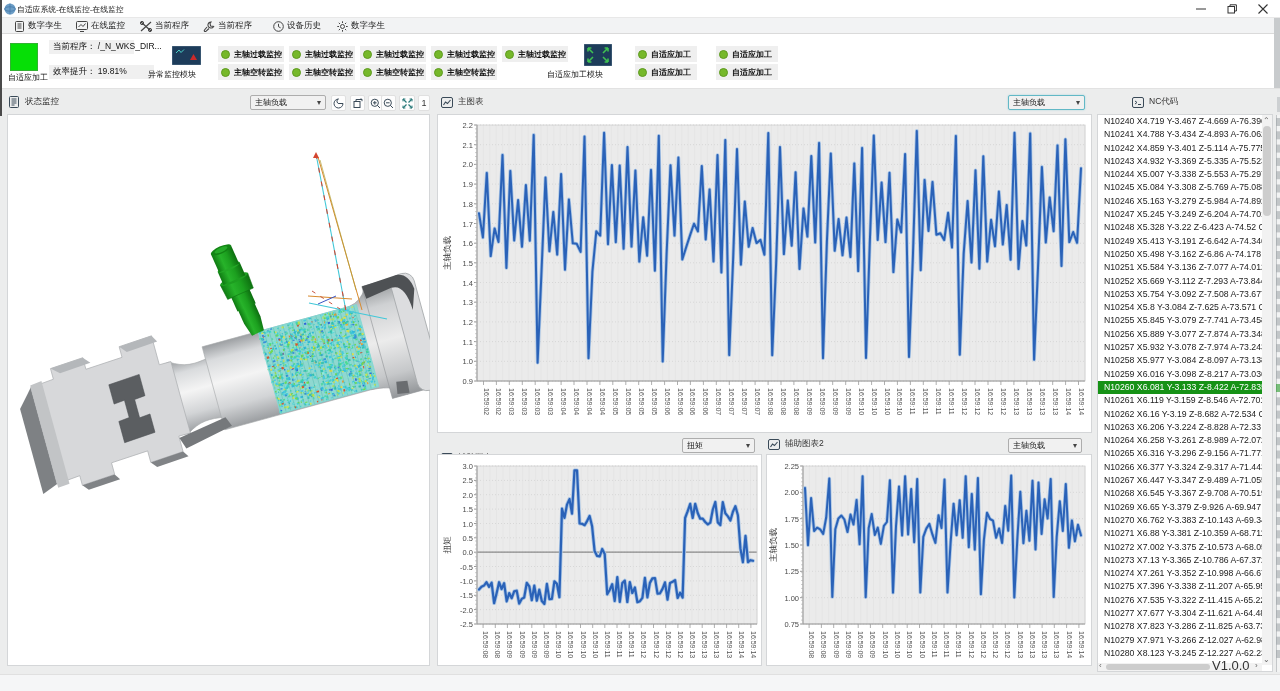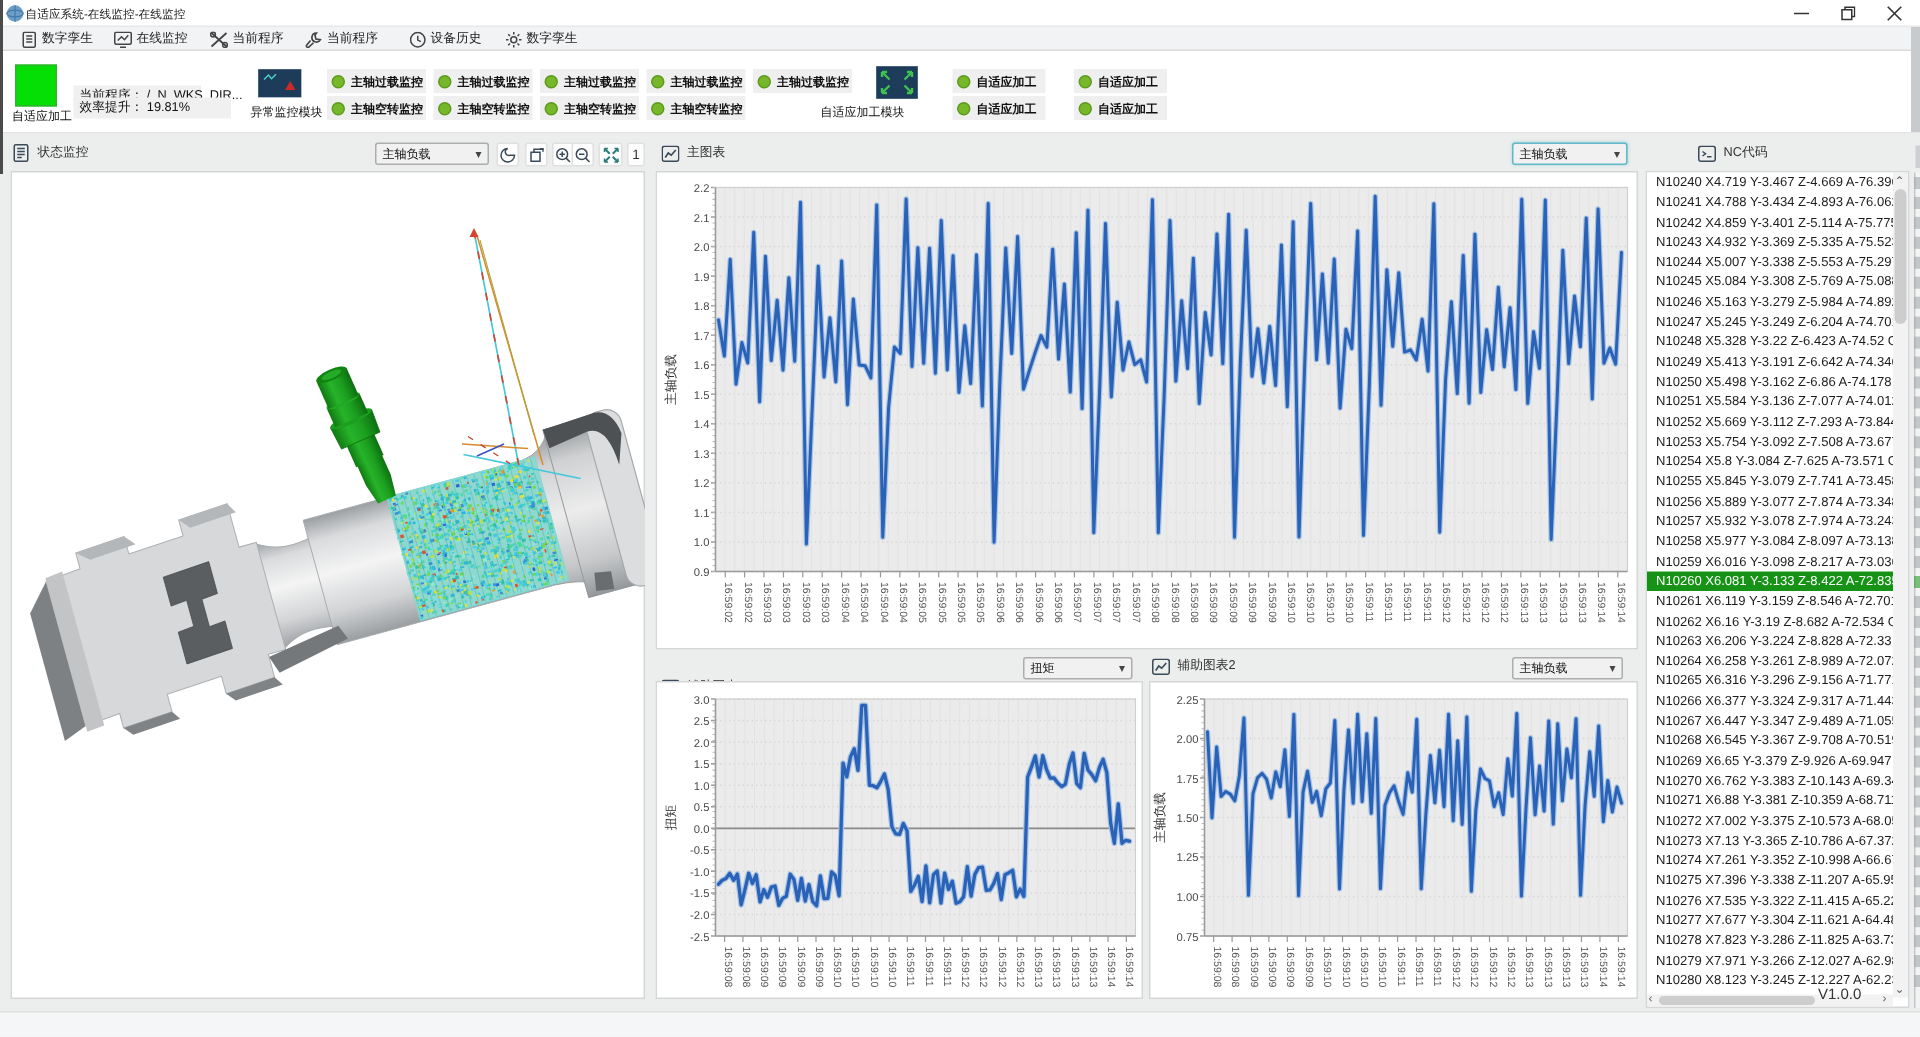--- a/index.html
+++ b/index.html
@@ -103,28 +103,28 @@
           <line x1="8" y1="8" x2="9.2" y2="9.2"></line>
           <line x1="9.2" y1="1.8" x2="8" y2="3"></line>
           <line x1="3" y1="8" x2="1.8" y2="9.2"></line>
         </g>
       </svg>
       <span>数字孪生</span>
     </div>
 <div class="abs toolbar"></div>
 <div class="abs" style="left:10px;top:43px;width:28px;height:28px;background:#06df06;border:1px solid #31b331"></div>
 <div class="small-lab" style="left:8px;top:72px">自适应加工</div>
-<div class="ibox" style="left:49px;top:57px;width:85px">当前程序： /_N_WKS_DIR...</div>
+<div class="ibox" style="left:49px;top:40px;width:85px">当前程序： /_N_WKS_DIR...</div>
 <div class="ibox" style="left:49px;top:65px;width:105px">效率提升： 19.81%</div>
 <svg class="abs" style="left:172px;top:46px" width="29" height="19" viewBox="0 0 29 19">
 <rect x="0" y="0" width="29" height="19" fill="#1d3c5a" stroke="#8aa0b4" stroke-width="0.5"></rect>
 <polyline points="4,7 7,4 9,6.5 12,3.5" fill="none" stroke="#4ad2c8" stroke-width="1"></polyline>
 <path d="M18,14 L21.5,8 L25,14 Z" fill="#cc2a2a"></path>
     </svg>
-<div class="small-lab" style="left:159px;top:69px;width:56px;text-align:right">异常监控模块</div>
+<div class="small-lab" style="left:148px;top:69px;width:56px;text-align:left">异常监控模块</div>
 <div class="chip" style="left:218px;top:46px;width:66px">
       <span class="dot"></span>
       <span class="ct">主轴过载监控</span>
     </div>
 <div class="chip" style="left:289px;top:46px;width:66px">
       <span class="dot"></span>
       <span class="ct">主轴过载监控</span>
     </div>
 <div class="chip" style="left:360px;top:46px;width:66px">
       <span class="dot"></span>
@@ -2499,13 +2499,13 @@
       <rect x="0" y="556.9" width="4" height="8" fill="#9aa0a4" opacity="0.55"></rect>
       <rect x="0" y="570.2" width="4" height="8" fill="#9aa0a4" opacity="0.55"></rect>
       <rect x="0" y="583.5" width="4" height="8" fill="#9aa0a4" opacity="0.55"></rect>
       <rect x="0" y="596.8" width="4" height="8" fill="#9aa0a4" opacity="0.55"></rect>
       <rect x="0" y="610.1" width="4" height="8" fill="#9aa0a4" opacity="0.55"></rect>
       <rect x="0" y="623.4" width="4" height="8" fill="#9aa0a4" opacity="0.55"></rect>
       <rect x="0" y="636.7" width="4" height="8" fill="#9aa0a4" opacity="0.55"></rect>
       <rect x="0" y="650.0" width="4" height="8" fill="#9aa0a4" opacity="0.55"></rect>
     </svg>
 <div class="abs statusbar"></div>
-<div class="abs" style="left:1212px;top:658px;font-size:10px;color:#333">V1.0.0</div>
+<div class="abs" style="left:1212px;top:658px;font-size:13px;color:#333">V1.0.0</div>
 </div>
 </body></html>

